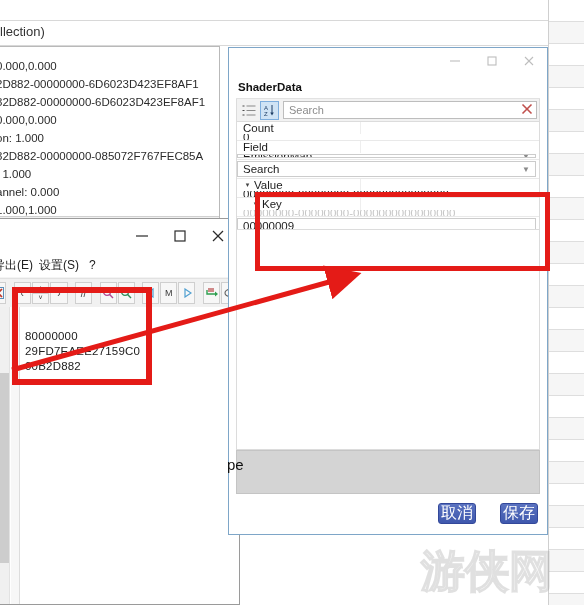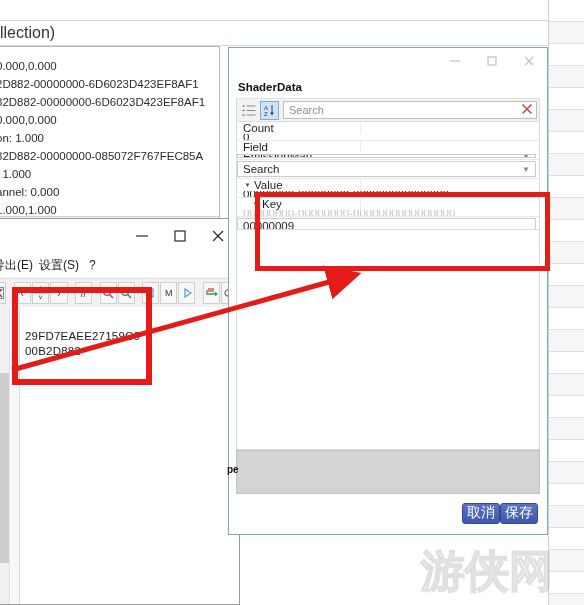--- a/index.html
+++ b/index.html
@@ -28,21 +28,21 @@
 
   
   #bg-top{
     left:0;top:0;width:584px;height:46px;background:#ffffff;
   }
   #bg-top .topline{
     position:absolute;left:0;right:0;height:1px;background:#d8d8d8;
   }
   #bg-top-text{
     left:0;top:24px;width:120px;
-    font-size:16px;color:#333;
+    font-size:13px;color:#333;
     white-space:nowrap;
   }
 
   
   #left-window{
     left:-6px;top:46px;width:226px;height:182px;
     background:#ffffff;
     border:1px solid #b9b9b9;
     box-sizing:border-box;
   }
@@ -220,32 +220,32 @@
     position:absolute;left:7px;top:182px;right:7px;bottom:84px;
     background:#ffffff;border:1px solid #dcdcdc;border-top:none;
     box-sizing:border-box;
   }
   #dlg-desc{
     position:absolute;left:7px;bottom:40px;right:7px;height:44px;
     background:#d4d4d4;border:1px solid #c4c4c4;
     box-sizing:border-box;
   }
   #dlg-desc .dt{
-    position:absolute;left:-10px;top:13px;font-size:10px;font-weight:bold;color:#101010;
+    position:absolute;left:-10px;top:5px;font-size:15px;font-weight:normal;color:#101010;
     white-space:nowrap;
   }
   #dlg-buttons{
     position:absolute;right:9px;bottom:4px;height:34px;
     display:flex;align-items:center;
   }
   .dlgbtn{
-    width:36px;height:19px;margin-left:0;
+    width:36px;height:19px;margin-left:24px;
     background:linear-gradient(#5a72c0,#3f58ad);
     border:1px solid #33489a;border-radius:3px;
-    color:#ffffff;font-size:14px;
+    color:#ffffff;font-size:16px;
     display:flex;align-items:center;justify-content:center;
   }
 
   
   #ann-box-right{
     left:255px;top:192px;width:295px;height:79px;
     border:5px solid #e41b17;box-sizing:border-box;
   }
   #ann-box-left{
     left:12px;top:287px;width:140px;height:98px;
@@ -407,20 +407,21 @@
     </div>
   </div>
 
   <div id="hex-body">
     <div id="hex-scroll-outer">
       <div id="hex-scroll-thumb"></div>
     </div>
     <div id="hex-gutter"></div>
     <div id="hex-caret"></div>
     <div id="hex-text">
+      <div>80000000</div>
       <div>29FD7EAEE27159C0</div>
       <div>00B2D882</div>
     </div>
   </div>
 </div>
 
 <div class="abs" id="dialog">
 
   <div id="dlg-titlebar">
     <div class="wbtns">

